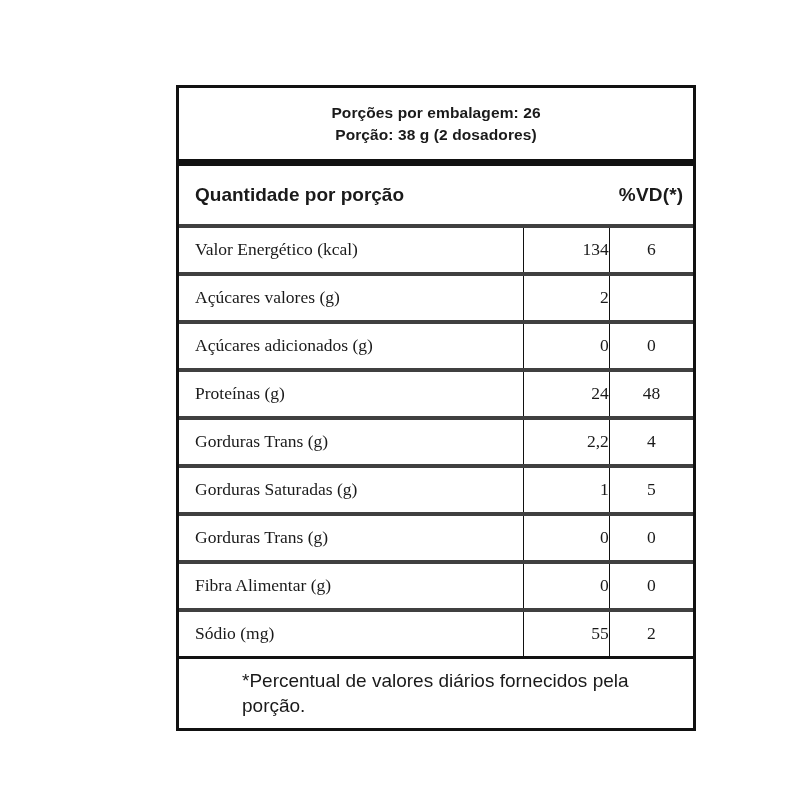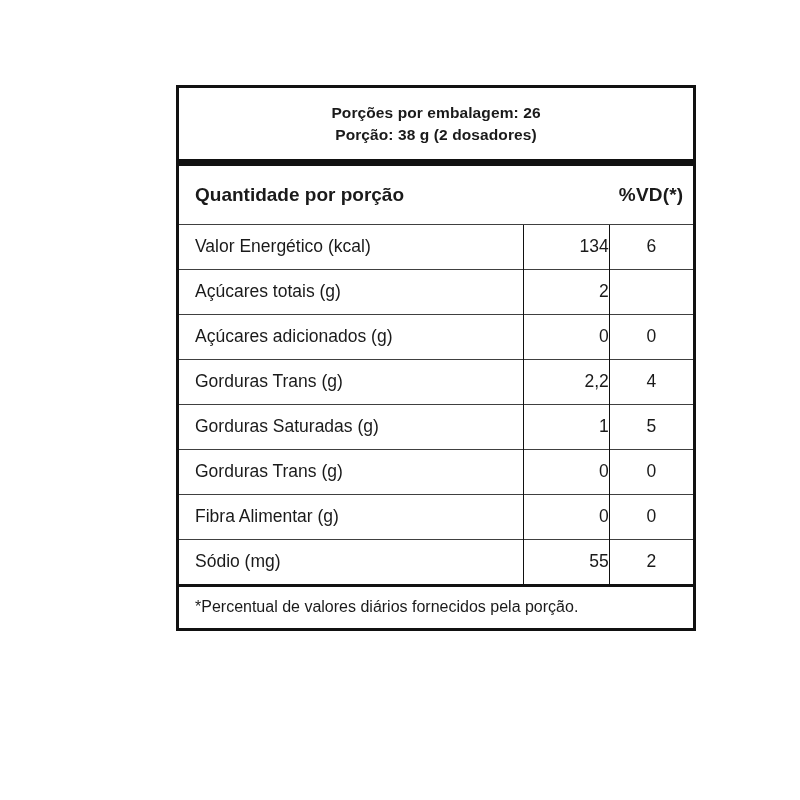--- a/index.html
+++ b/index.html
@@ -83,23 +83,24 @@
   }
 
   .head-row th.vd {
     text-align: center;
     font-size: 19px;
     letter-spacing: 0.2px;
   }
 
   .row td {
     height: 44px;
-    border-top: 1px solid #404040;
+    border-top: 4px solid #404040;
     font-size: 17.5px;
     font-weight: normal;
+    font-family: Liberation Serif, serif;
   }
 
   .row td.name {
     padding-left: 16px;
     text-align: left;
   }
 
   .row td.amount {
     border-left: 1px solid #111111;
     padding-left: 14px;
@@ -110,23 +111,24 @@
     border-left: 1px solid #111111;
     text-align: center;
   }
 
   .footnote-wrap {
     border-top: 3px solid #111111;
     padding: 10px 12px 10px 16px;
   }
 
   .footnote {
-    font-size: 16px;
+    font-size: 19px;
     font-weight: normal;
     line-height: 1.3;
+    margin-left: 47px;
   }
 </style>
 </head>
 <body>
 
 <div id="page">
 
   <div class="label-box">
 
     <div class="serving-header">
@@ -149,30 +151,35 @@
           <th class="vd">%VD(*)</th>
         </tr>
       </thead>
       <tbody>
         <tr class="row">
           <td class="name">Valor Energético (kcal)</td>
           <td class="amount">134</td>
           <td class="vd">6</td>
         </tr>
         <tr class="row">
-          <td class="name">Açúcares totais (g)</td>
+          <td class="name">Açúcares valores (g)</td>
           <td class="amount">2</td>
           <td class="vd"></td>
         </tr>
         <tr class="row">
           <td class="name">Açúcares adicionados (g)</td>
           <td class="amount">0</td>
           <td class="vd">0</td>
         </tr>
         <tr class="row">
+          <td class="name">Proteínas (g)</td>
+          <td class="amount">24</td>
+          <td class="vd">48</td>
+        </tr>
+        <tr class="row">
           <td class="name">Gorduras Trans (g)</td>
           <td class="amount">2,2</td>
           <td class="vd">4</td>
         </tr>
         <tr class="row">
           <td class="name">Gorduras Saturadas (g)</td>
           <td class="amount">1</td>
           <td class="vd">5</td>
         </tr>
         <tr class="row">

